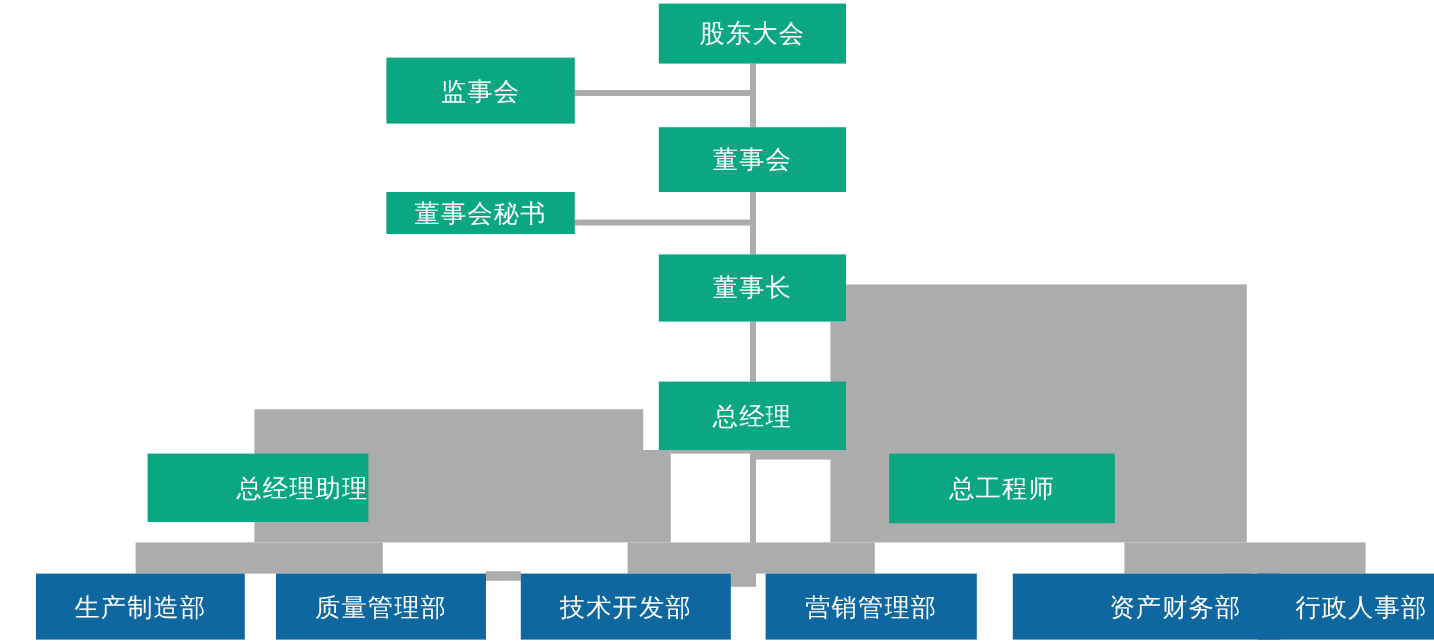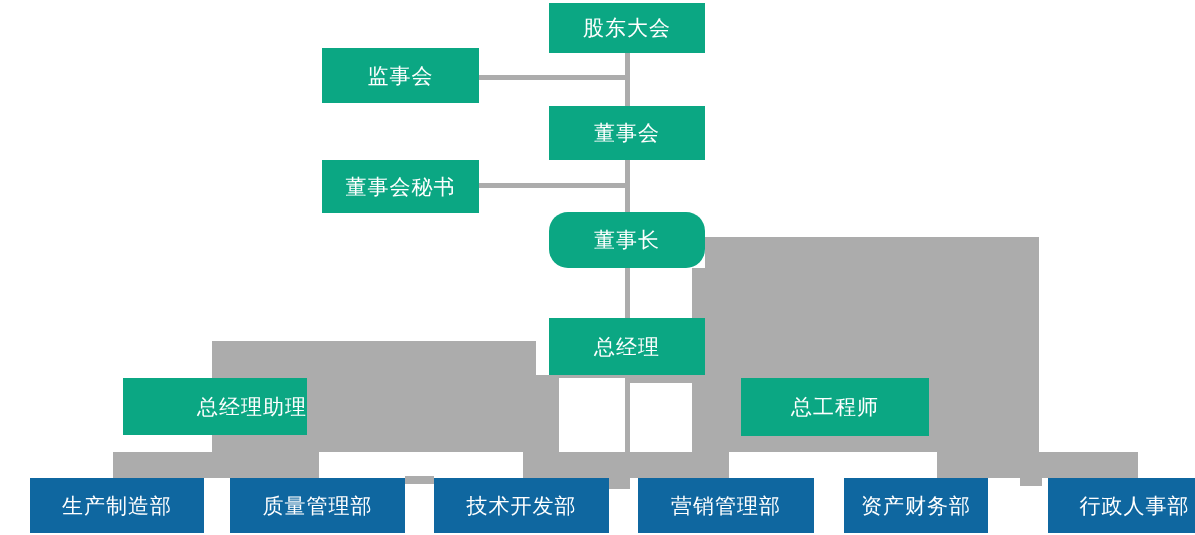--- a/index.html
+++ b/index.html
@@ -50,24 +50,24 @@
 
   <div class="node green" style="left:522px;top:3px;width:156px;height:50px;">
     <span>股东大会</span>
   </div>
   <div class="node green" style="left:522px;top:106px;width:156px;height:54px;">
     <span>董事会</span>
   </div>
   <div class="node green" style="left:295px;top:48px;width:157px;height:55px;">
     <span>监事会</span>
   </div>
-  <div class="node green" style="left:295px;top:160px;width:157px;height:53px;">
+  <div class="node green" style="left:295px;top:160px;width:157px;height:35px;">
     <span>董事会秘书</span>
   </div>
-  <div class="node green" style="left:522px;top:212px;width:156px;height:56px;border-radius:19px;">
+  <div class="node green" style="left:522px;top:212px;width:156px;height:56px;">
     <span>董事长</span>
   </div>
   <div class="node green" style="left:522px;top:318px;width:156px;height:57px;">
     <span>总经理</span>
   </div>
   <div class="node green" style="left:96px;top:378px;width:184px;height:57px;justify-content:flex-end;">
     <span>总经理助理</span>
   </div>
   <div class="node blue" style="left:3px;top:478px;width:174px;height:55px;">
     <span>生产制造部</span>
@@ -78,20 +78,20 @@
   </div>
   <div class="node blue" style="left:203px;top:478px;width:175px;height:55px;">
     <span>质量管理部</span>
   </div>
   <div class="node blue" style="left:611px;top:478px;width:176px;height:55px;">
     <span>营销管理部</span>
   </div>
   <div class="node blue" style="left:407px;top:478px;width:175px;height:55px;">
     <span>技术开发部</span>
   </div>
-  <div class="node blue" style="left:817px;top:478px;width:144px;height:55px;">
+  <div class="node blue" style="left:817px;top:478px;width:175px;height:55px;padding-left:48px;">
     <span>资产财务部</span>
   </div>
   <div class="node blue" style="left:1021px;top:478px;width:173px;height:55px;">
     <span>行政人事部</span>
   </div>
 
 </div>
 
 </body></html>

